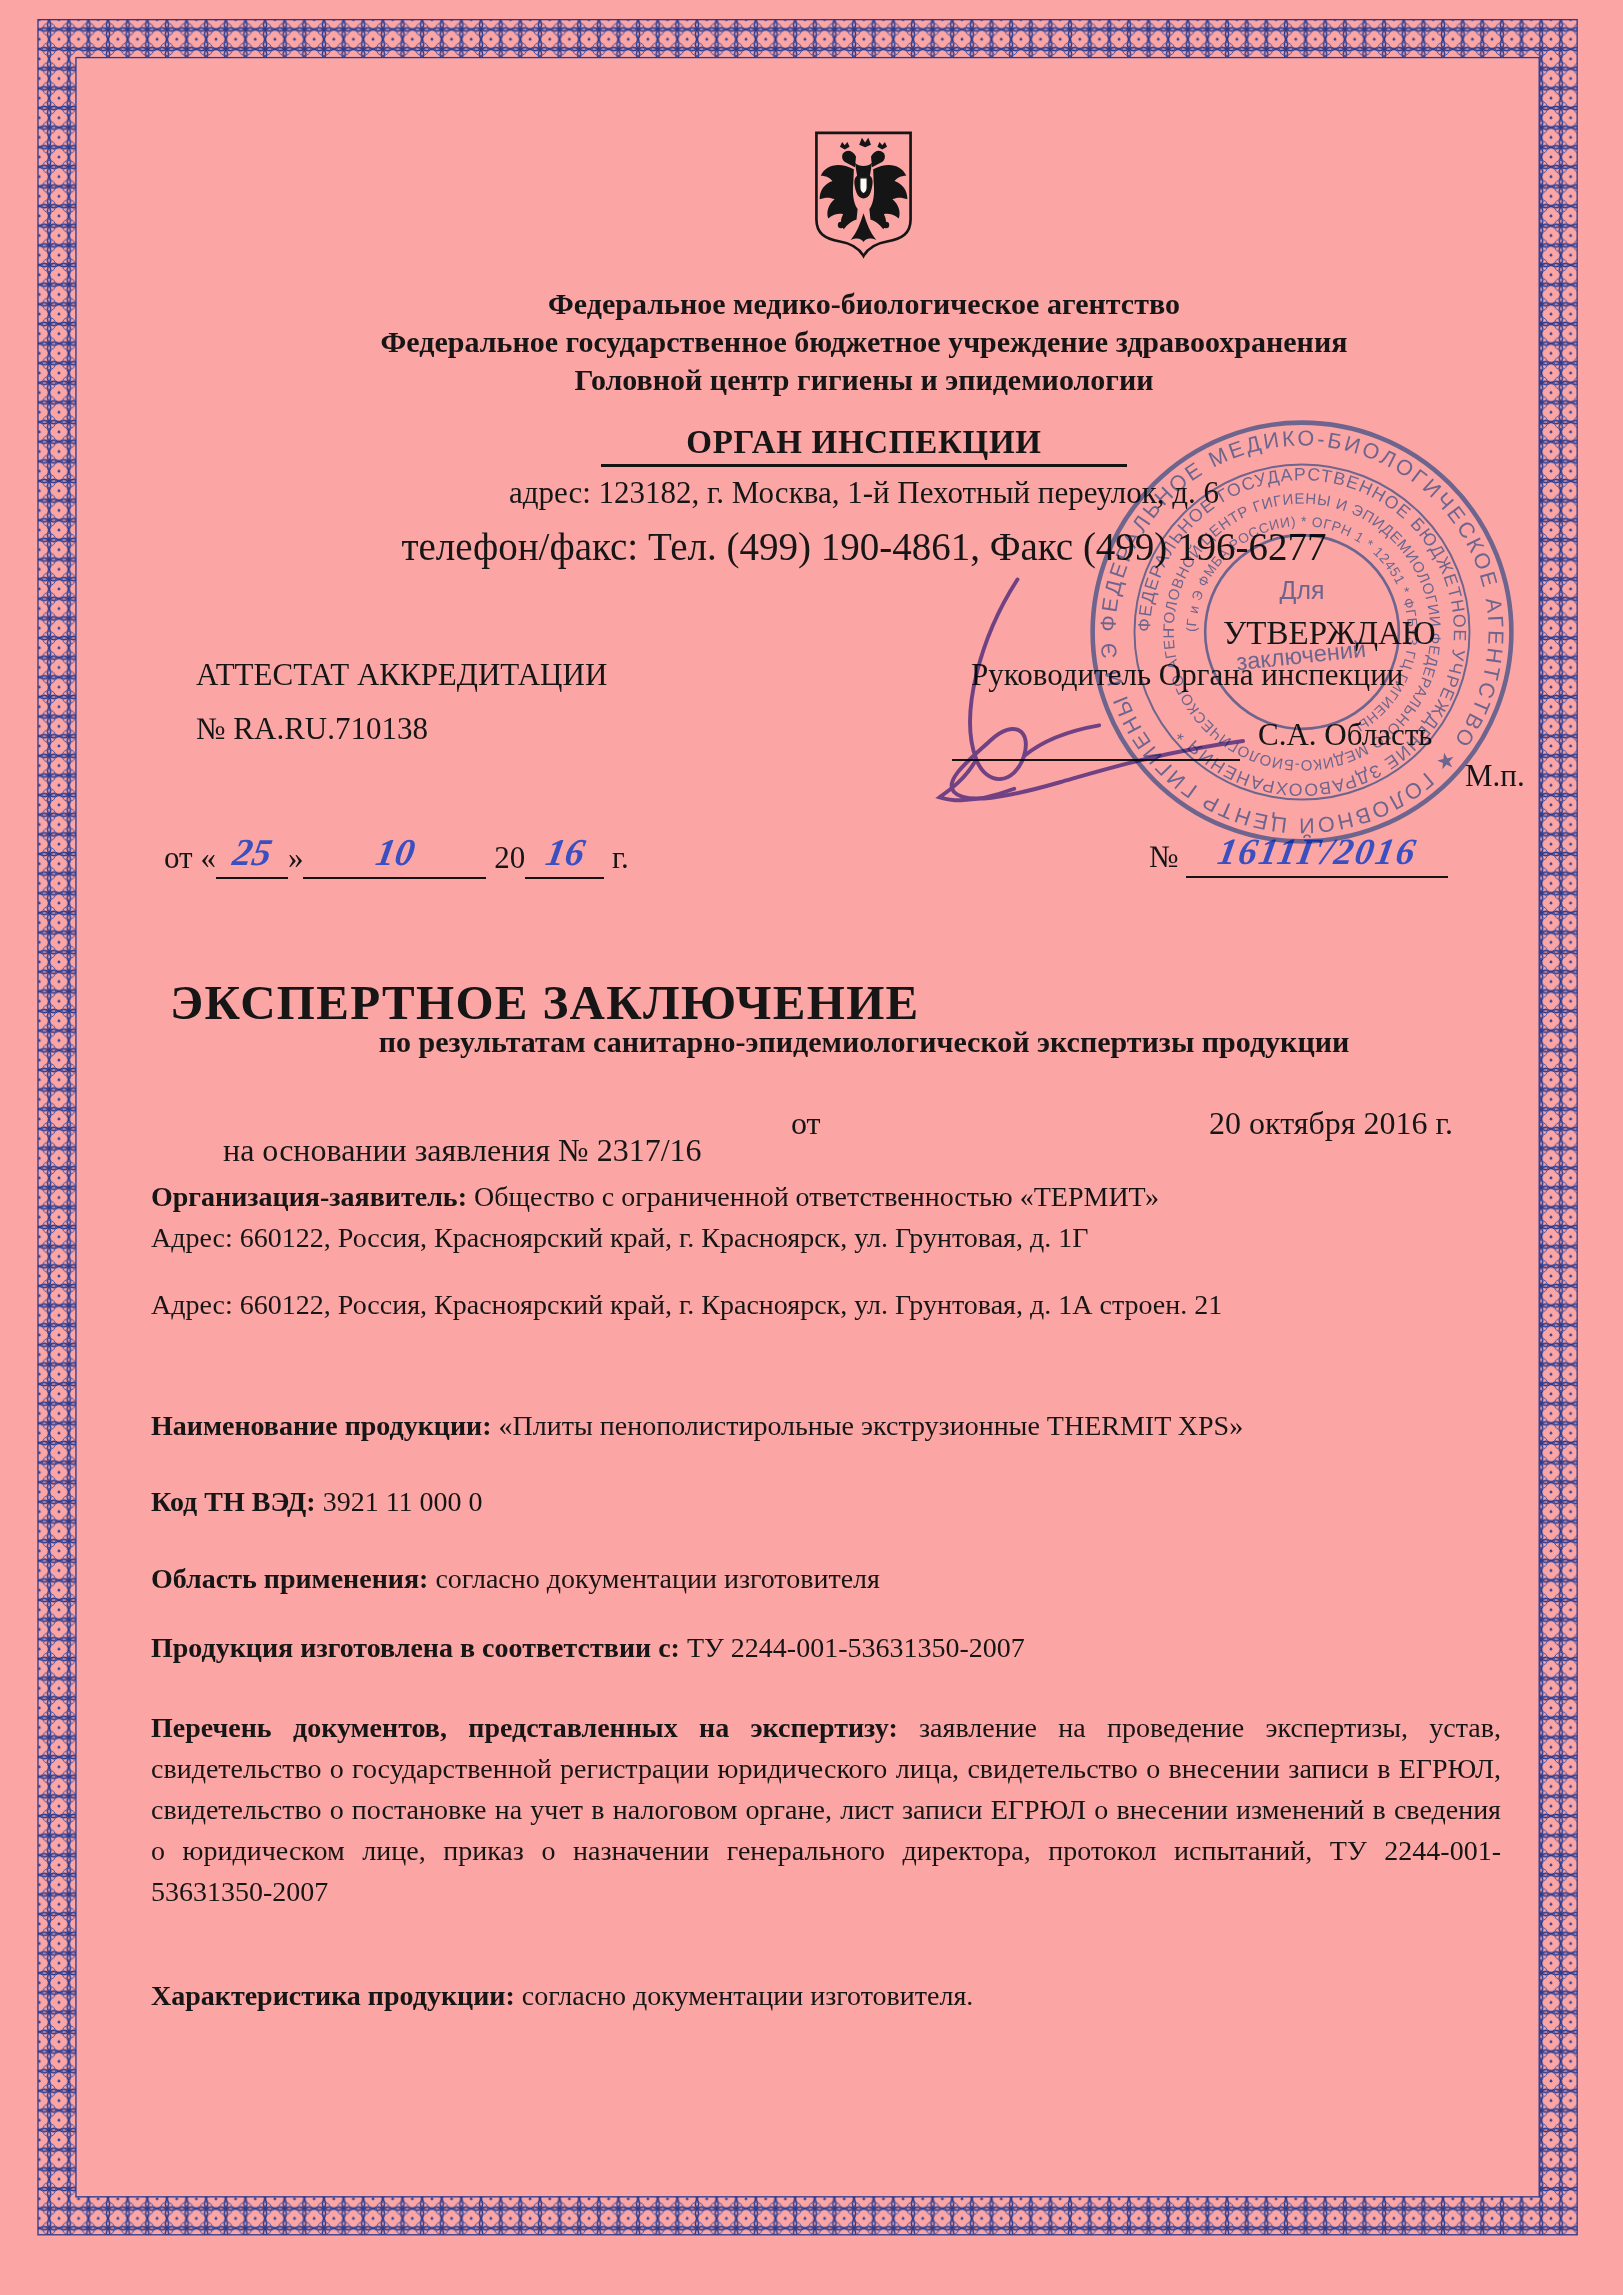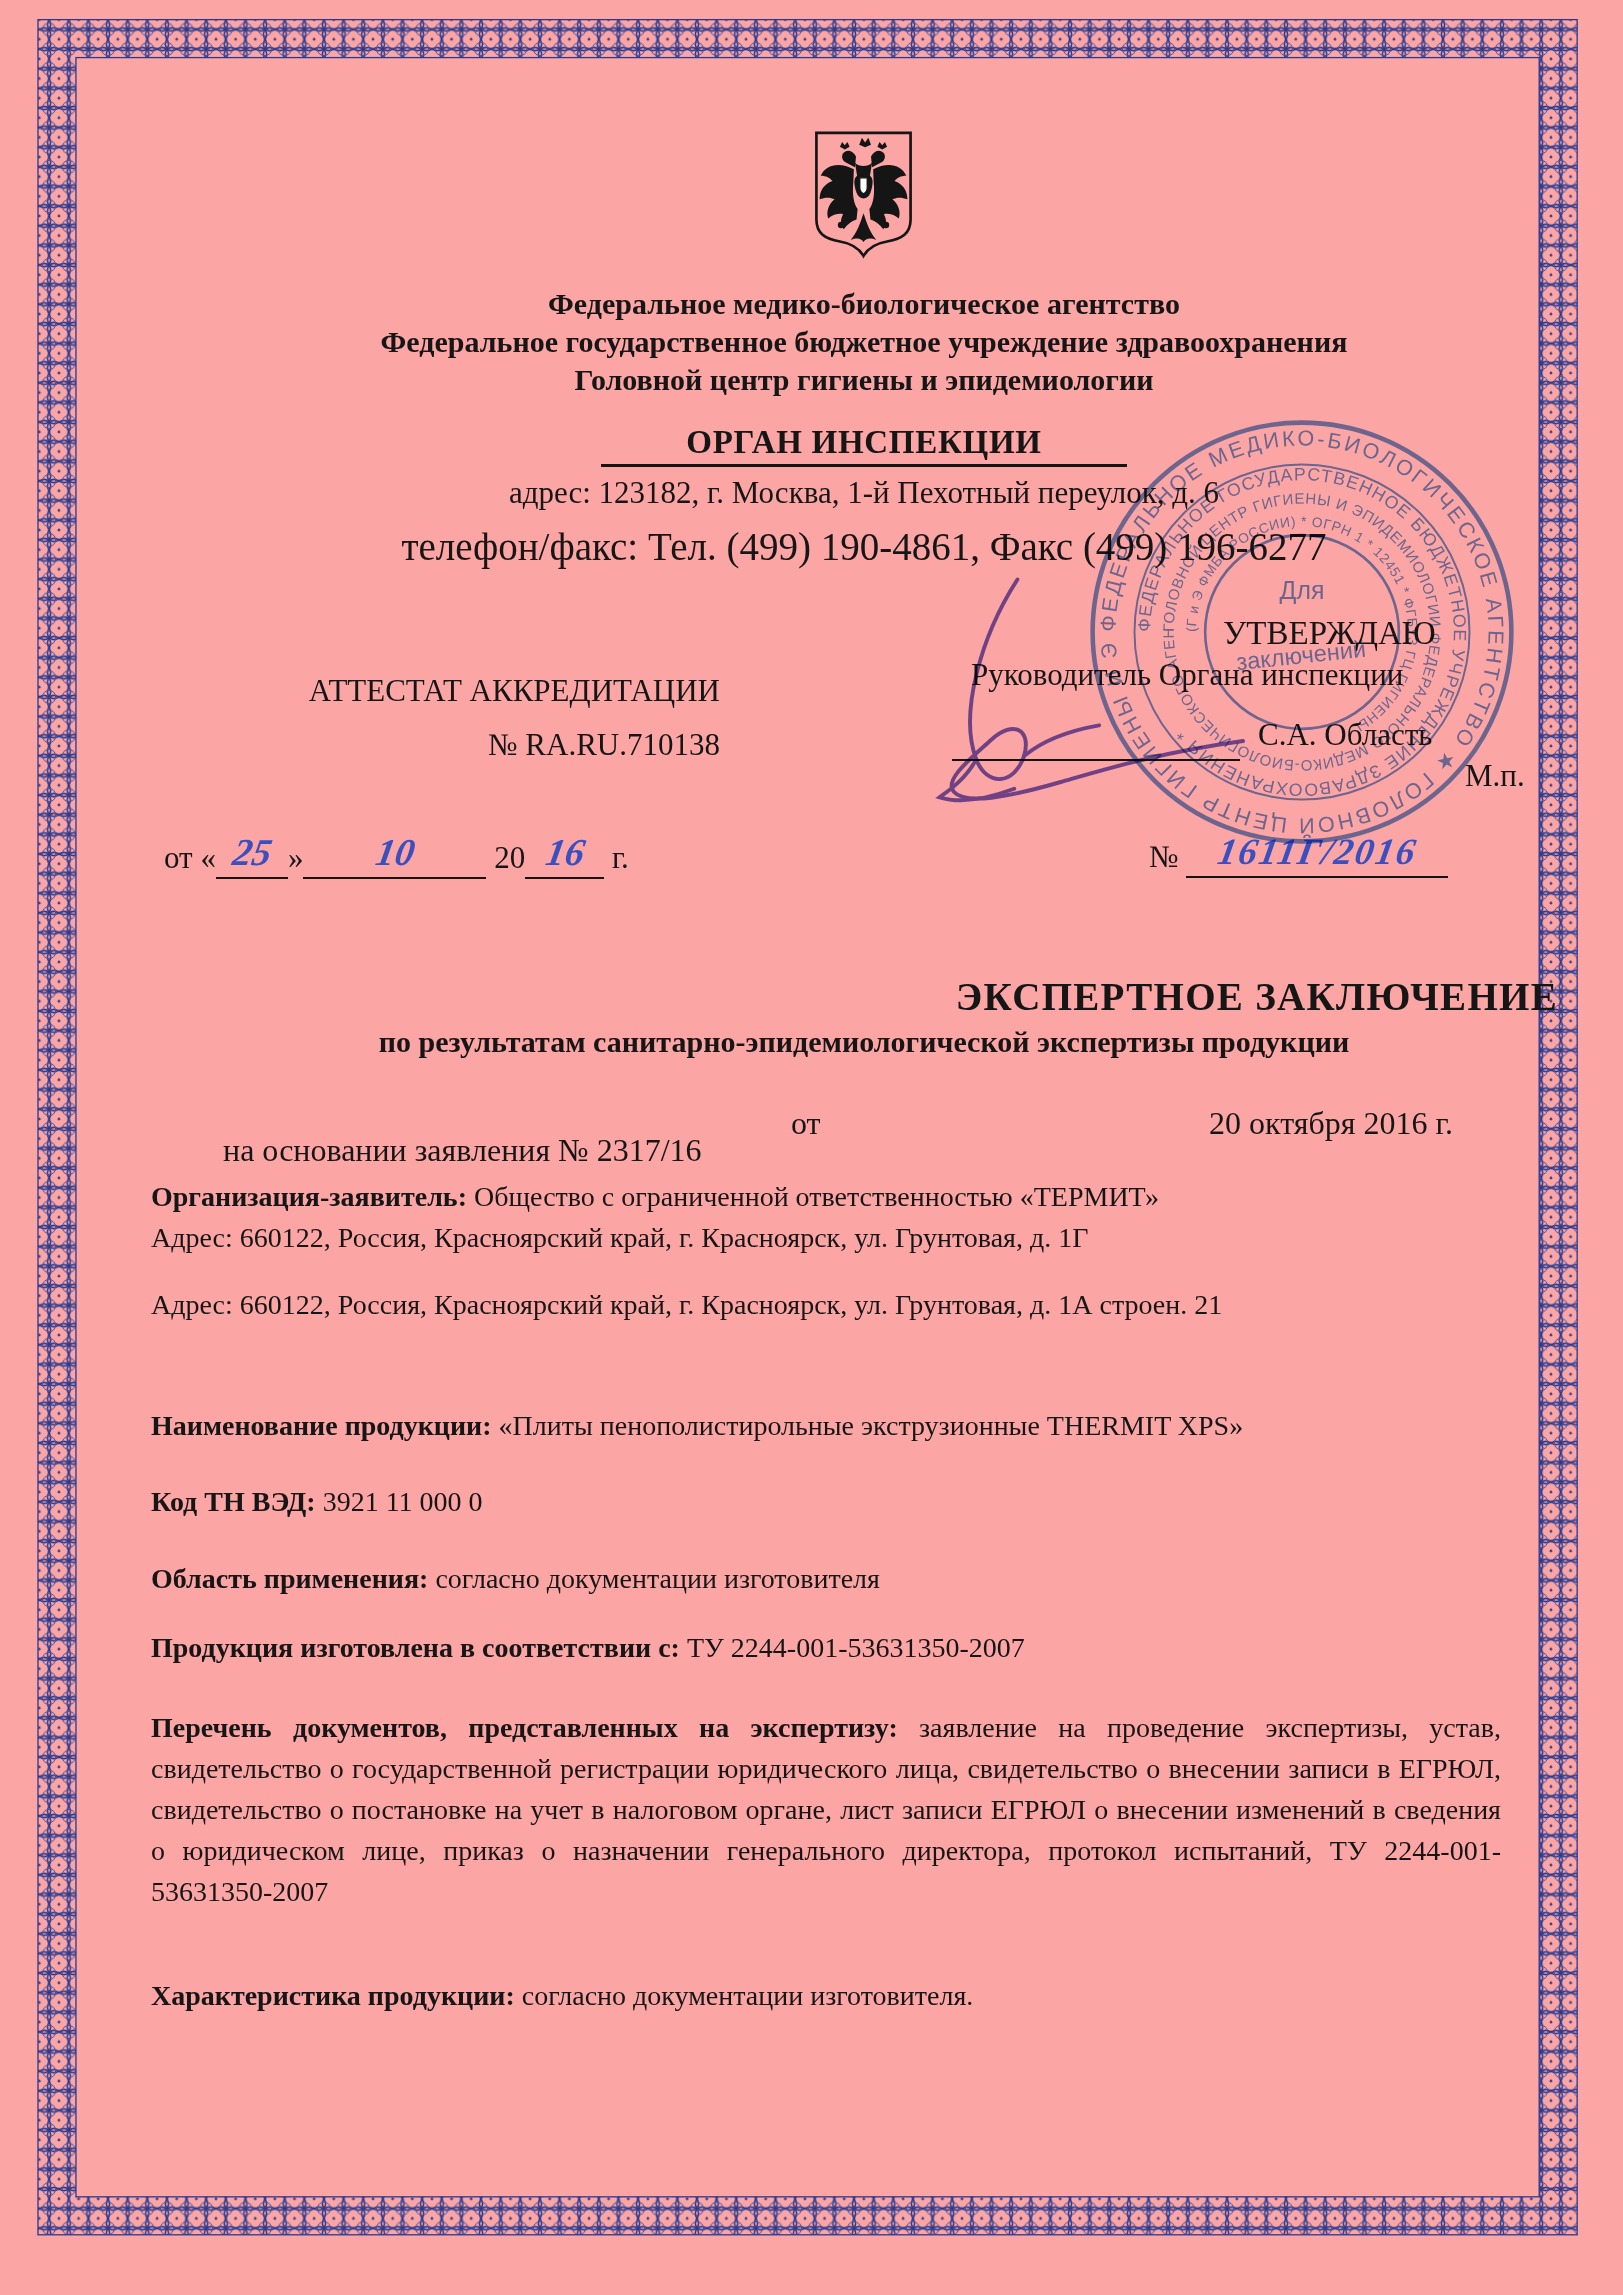--- a/index.html
+++ b/index.html
@@ -10,21 +10,21 @@
   .abs{position:absolute;}
   .b{font-weight:bold;}
   
   .lh-block{left:170px;top:285px;width:1388px;text-align:center;
     font-size:30px;font-weight:bold;line-height:38px;}
   .organ{left:170px;top:424px;width:1388px;text-align:center;font-size:33px;font-weight:bold;letter-spacing:0.7px;}
   .organ-underline{border-bottom:3.3px solid #141414;padding:0 85px 3.9px 85px;}
   .addr1{left:170px;top:475px;width:1388px;text-align:center;font-size:31px;}
   .addr2{left:170px;top:524px;width:1388px;text-align:center;font-size:39px;}
   
-  .accr{left:196px;top:656px;width:524px;text-align:right;font-size:31px;line-height:38px;margin-top:16px;}
+  .accr{left:196px;top:656px;width:524px;text-align:left;font-size:31px;line-height:38px;}
   .accr-num{margin-top:15.7px;}
   .approve{left:1223px;top:615px;font-size:33px;text-align:center;}
   .position{left:971px;top:657px;font-size:31px;}
   .sigline{left:952px;top:733px;width:288px;height:26px;border-bottom:2.6px solid #141414;}
   .signame{left:1258px;top:717px;font-size:31px;}
   .mp{left:1465px;top:758px;font-size:31px;}
   
   .dateline{left:164px;top:833px;font-size:31px;white-space:nowrap;}
   .numline{left:1149px;top:833px;font-size:31px;white-space:nowrap;}
   .blank{display:inline-block;border-bottom:2.6px solid #141414;text-align:center;}
@@ -32,22 +32,22 @@
       display:inline-block;transform:skewX(-10deg) translateY(-2.6px);font-weight:bold;}
   .hw-day{font-size:38px;}
   .hw-month{font-size:38px;}
   .hw-year{font-size:38px;}
   .hw-num{font-size:37px;letter-spacing:2px;}
   .w-day{width:72px;}
   .w-month{width:183px;}
   .w-year{width:79px;}
   .w-num{width:262px;}
   
-  .title-main{left:170px;top:974px;width:1388px;text-align:right;
-    font-size:39px;font-weight:bold;letter-spacing:1.3px;}
+  .title-main{left:170px;top:974px;width:1388px;text-align:left;
+    font-size:49px;font-weight:bold;letter-spacing:1.3px;}
   .title-sub{left:170px;top:1025px;width:1388px;text-align:center;
     font-size:30px;font-weight:bold;}
   
   .basis{left:151px;top:1105px;width:1348px;height:46px;font-size:32px;}
   .basis-left{left:72px;top:0;margin-top:27px;}
   .basis-mid{left:640px;top:0;}
   .basis-right{right:46px;top:0;}
   
   .field{left:151px;width:1350px;font-size:28px;line-height:41px;}
   .f-applicant{top:1176px;}

